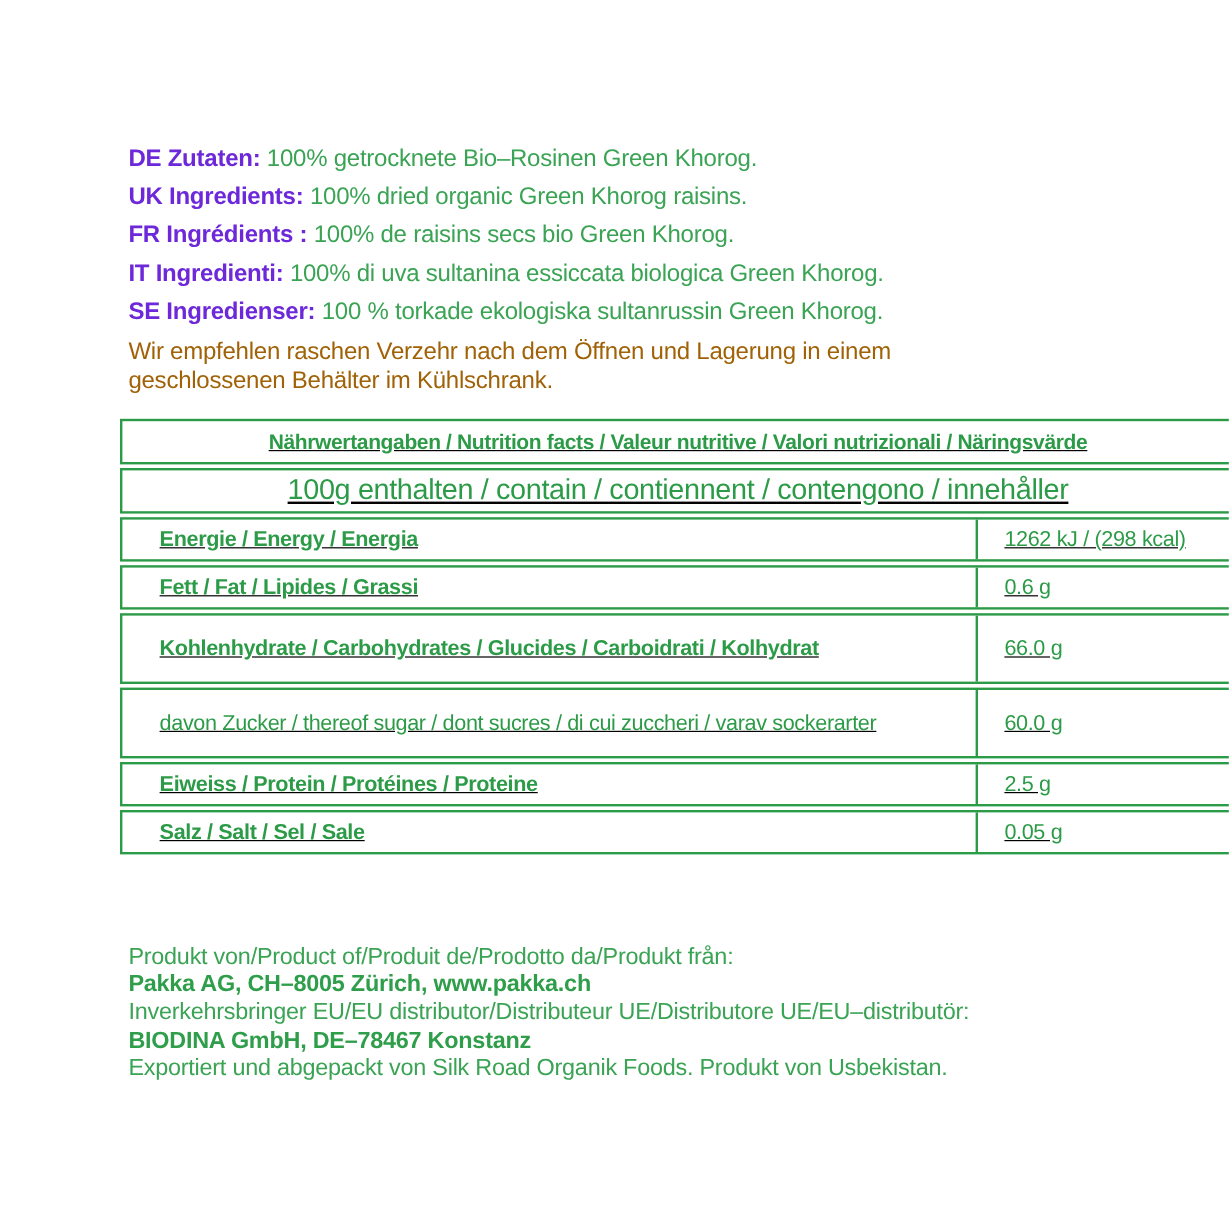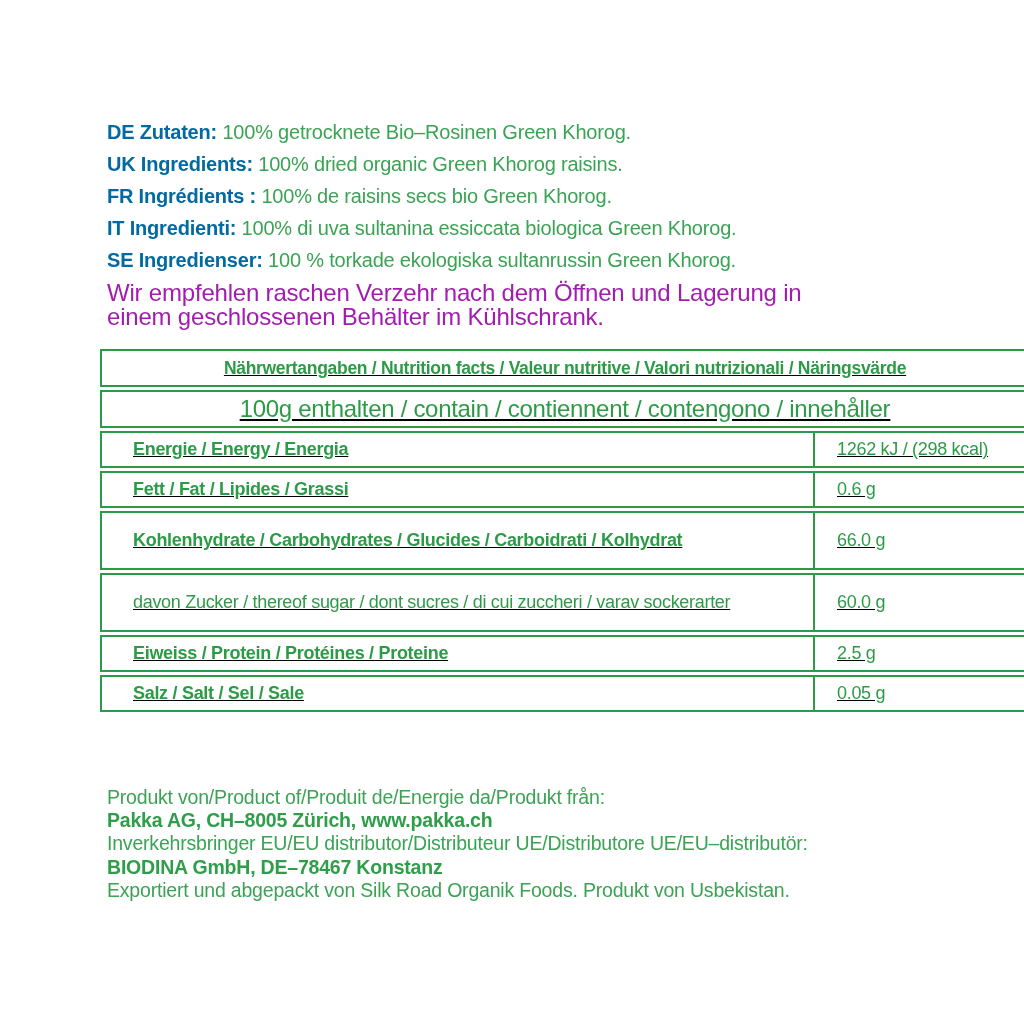--- a/index.html
+++ b/index.html
@@ -11,26 +11,26 @@
   }
 
   
   .ingredients{
     position:absolute;left:107px;top:116px;width:830px;
   }
   .ingredients p{
     margin:0;font-size:20px;line-height:32px;color:#3aa354;
     letter-spacing:-0.2px;
   }
-  .ingredients b{color:#0369a1;}
+  .ingredients b{color:#6d28d9;}
 
   
   .storage{
     position:absolute;left:107px;top:281px;width:740px;
-    font-size:24px;line-height:24px;color:#a21caf;letter-spacing:-0.2px;
+    font-size:20px;line-height:24px;color:#a16207;letter-spacing:-0.2px;
   }
 
   
   .ntable{
     position:absolute;left:100px;top:349px;width:930px;
     letter-spacing:-0.3px;
     text-decoration:underline;
   }
   .box{
     border:2px solid #2c9b47;background:#fff;box-sizing:border-box;
@@ -104,18 +104,18 @@
     <div class="ncell-label">Eiweiss / Protein / Protéines / Proteine</div>
     <div class="ncell-value">2.5 g</div>
   </div>
   <div class="box nrow bold short">
     <div class="ncell-label">Salz / Salt / Sel / Sale</div>
     <div class="ncell-value">0.05 g</div>
   </div>
 </div>
 
 <div class="producer">
-  <p>Produkt von/Product of/Produit de/Energie da/Produkt från:</p>
+  <p>Produkt von/Product of/Produit de/Prodotto da/Produkt från:</p>
   <p class="bold">Pakka AG, CH–8005 Zürich, www.pakka.ch</p>
   <p>Inverkehrsbringer EU/EU distributor/Distributeur UE/Distributore UE/EU–distributör:</p>
   <p class="bold">BIODINA GmbH, DE–78467 Konstanz</p>
   <p>Exportiert und abgepackt von Silk Road Organik Foods. Produkt von Usbekistan.</p>
 </div>
 
 </body></html>

